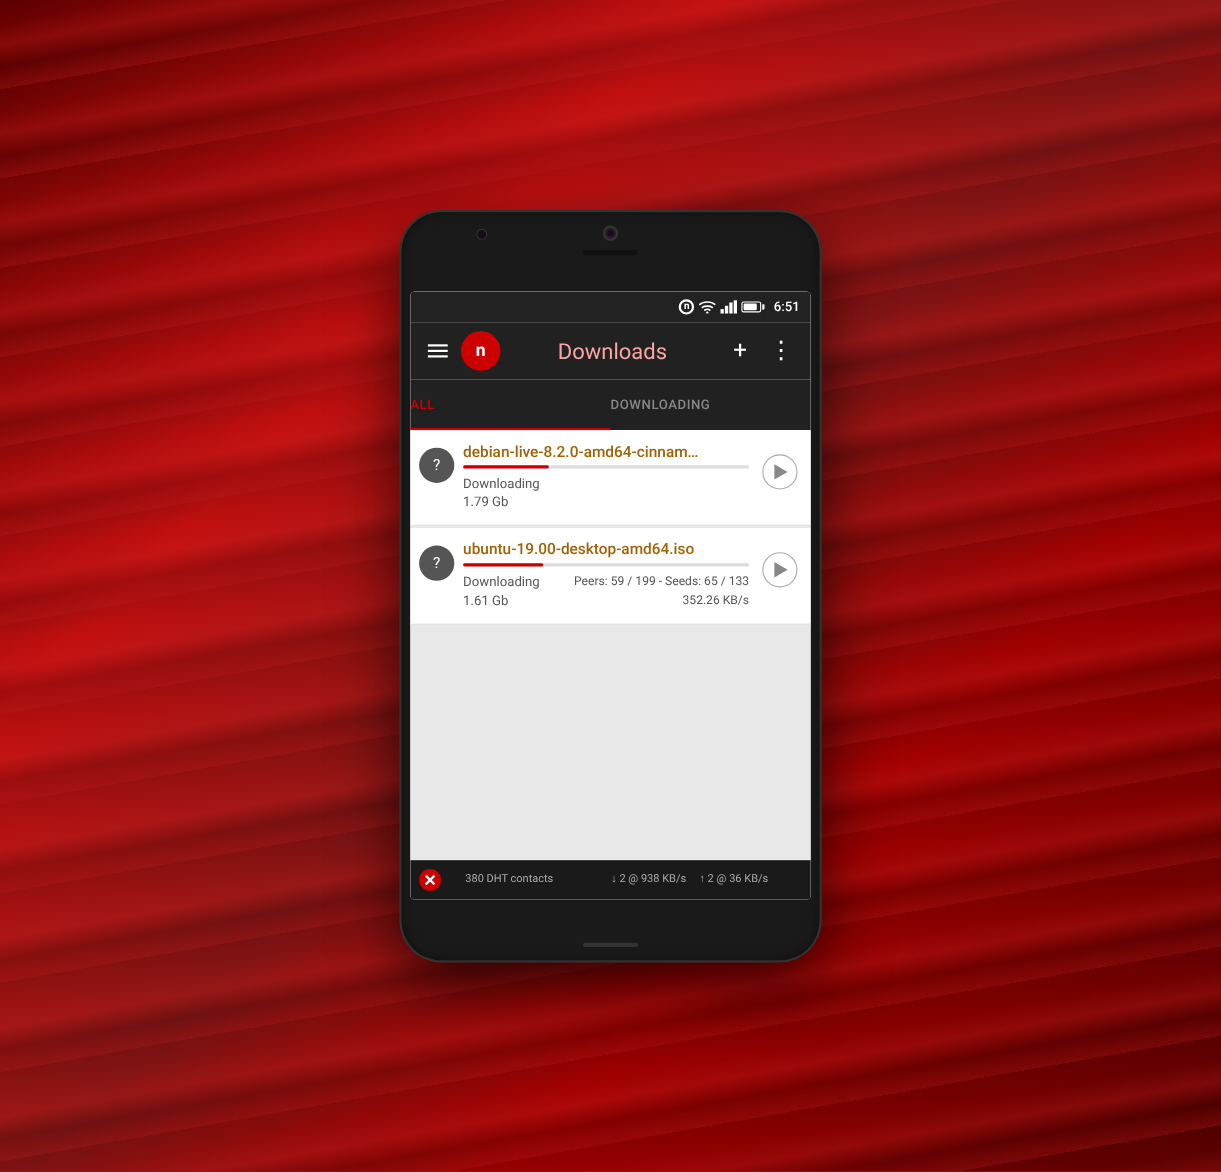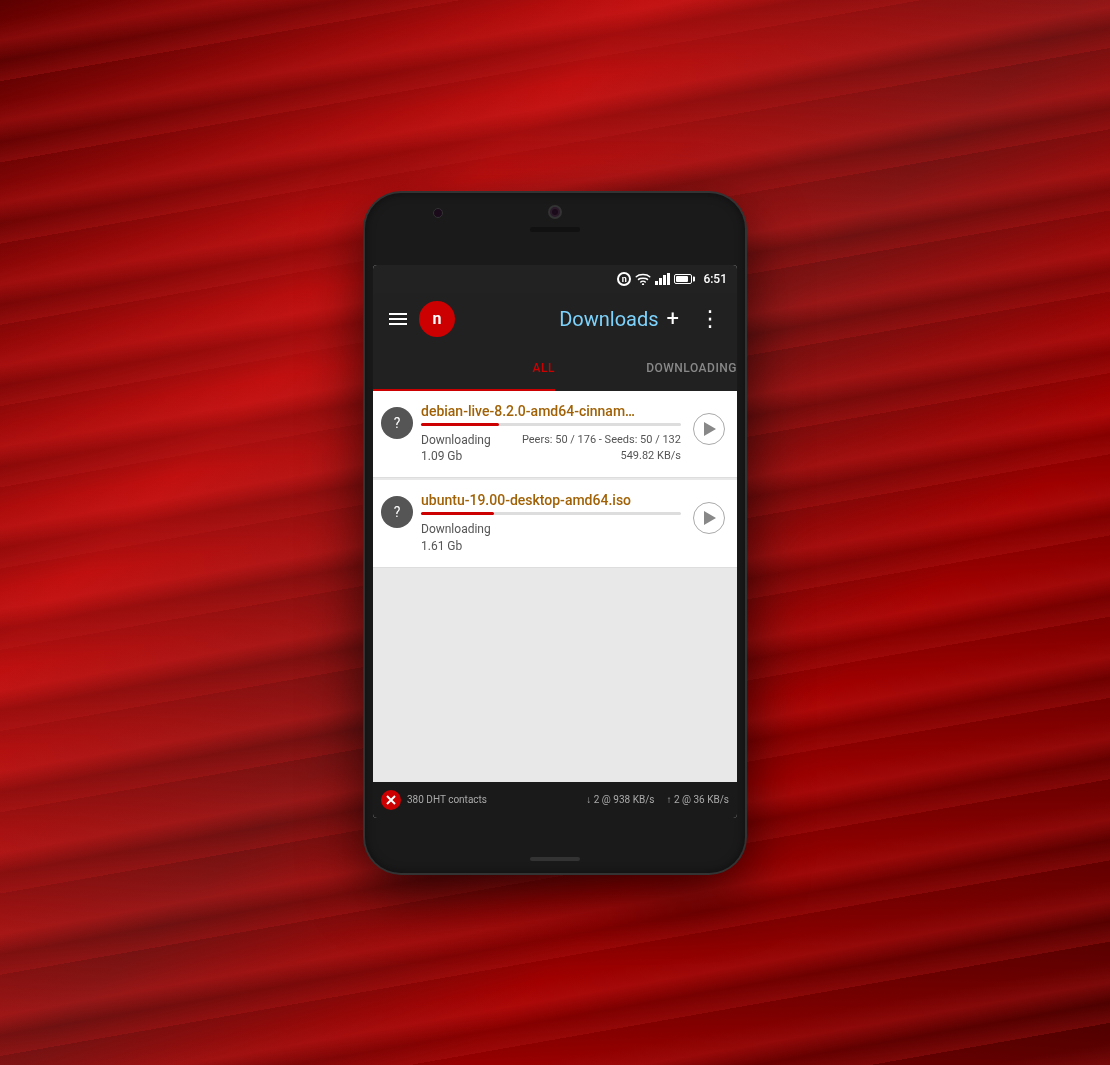--- a/index.html
+++ b/index.html
@@ -174,22 +174,22 @@
       justify-content: center;
       margin-left: 4px;
       color: white;
       font-weight: bold;
       font-size: 16px;
       flex-shrink: 0;
     }
 
     .toolbar-title {
       flex: 1;
-      text-align: right;
-      color: #7dd3fc;
+      text-align: center;
+      color: #fca5a5;
       font-size: 20px;
       font-weight: 400;
     }
 
     .toolbar-actions {
       display: flex;
       align-items: center;
       gap: 4px;
     }
 
@@ -208,21 +208,21 @@
       display: flex;
       align-items: center;
       flex-shrink: 0;
     }
 
     .tab-item {
       flex: 1;
       height: 100%;
       display: flex;
       align-items: center;
-      justify-content: flex-end;
+      justify-content: flex-start;
       font-size: 12px;
       font-weight: 500;
       color: #888;
       cursor: pointer;
       position: relative;
       letter-spacing: 0.5px;
     }
 
     .tab-item.active {
       color: #cc0000;
@@ -342,21 +342,21 @@
     }
 
     
     .bottom-bar {
       background: #1a1a1a;
       height: 36px;
       display: flex;
       align-items: center;
       padding: 0 8px;
       flex-shrink: 0;
-      gap: 6px;
+      gap: 22px;
     }
 
     .bottom-bar-icon {
       width: 20px;
       height: 20px;
       background: #cc0000;
       border-radius: 50%;
       display: flex;
       align-items: center;
       justify-content: center;
@@ -364,21 +364,21 @@
     }
 
     .bottom-bar-text {
       color: #aaa;
       font-size: 10px;
     }
 
     .bottom-bar-stats {
       flex: 1;
       display: flex;
-      justify-content: flex-end;
+      justify-content: center;
       gap: 12px;
     }
 
     .stat-item {
       color: #aaa;
       font-size: 10px;
       display: flex;
       align-items: center;
       gap: 3px;
     }
@@ -527,45 +527,45 @@
         <div class="download-item">
           <div class="item-icon">?</div>
           <div class="item-content">
             <div class="item-filename">debian-live-8.2.0-amd64-cinnam…</div>
             <div class="progress-bar-bg">
               <div class="progress-bar-fill" style="width: 30%"></div>
             </div>
             <div class="item-meta-row">
               <div class="item-status">
                 <div>Downloading</div>
-                <div>1.09 Gb</div>
-              </div>
-              <div class="item-peers">
-                <div>Peers: 50 / 176 - Seeds: 50 / 132</div>
-                <div>549.82 KB/s</div>
+                <div>1.79 Gb</div>
               </div>
             </div>
           </div>
           <div class="item-play-btn">
             <div class="play-triangle"></div>
           </div>
         </div>
 
         <div class="download-item">
           <div class="item-icon">?</div>
           <div class="item-content">
             <div class="item-filename">ubuntu-19.00-desktop-amd64.iso</div>
             <div class="progress-bar-bg">
               <div class="progress-bar-fill" style="width: 28%"></div>
             </div>
             <div class="item-meta-row">
               <div class="item-status">
                 <div>Downloading</div>
                 <div>1.61 Gb</div>
               </div>
+              <div class="item-peers">
+                <div>Peers: 59 / 199 - Seeds: 65 / 133</div>
+                <div>352.26 KB/s</div>
+              </div>
             </div>
           </div>
           <div class="item-play-btn">
             <div class="play-triangle"></div>
           </div>
         </div>
 
       </div>
 
       <div class="bottom-bar">

